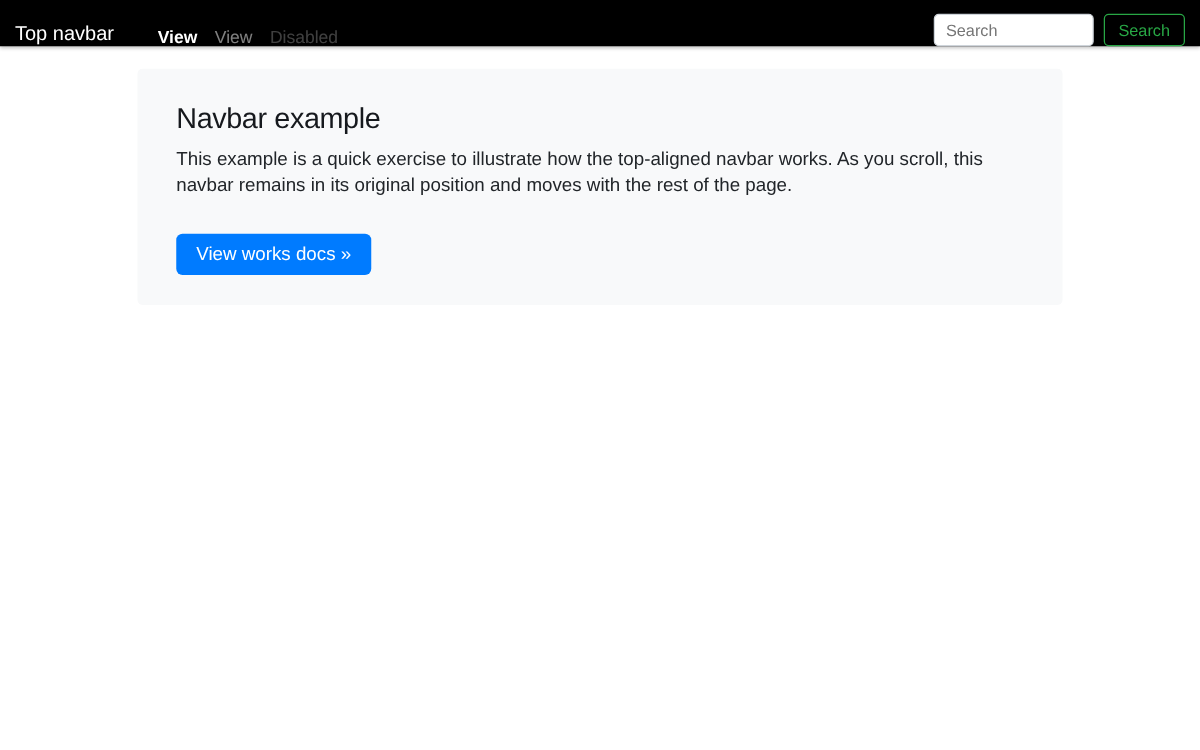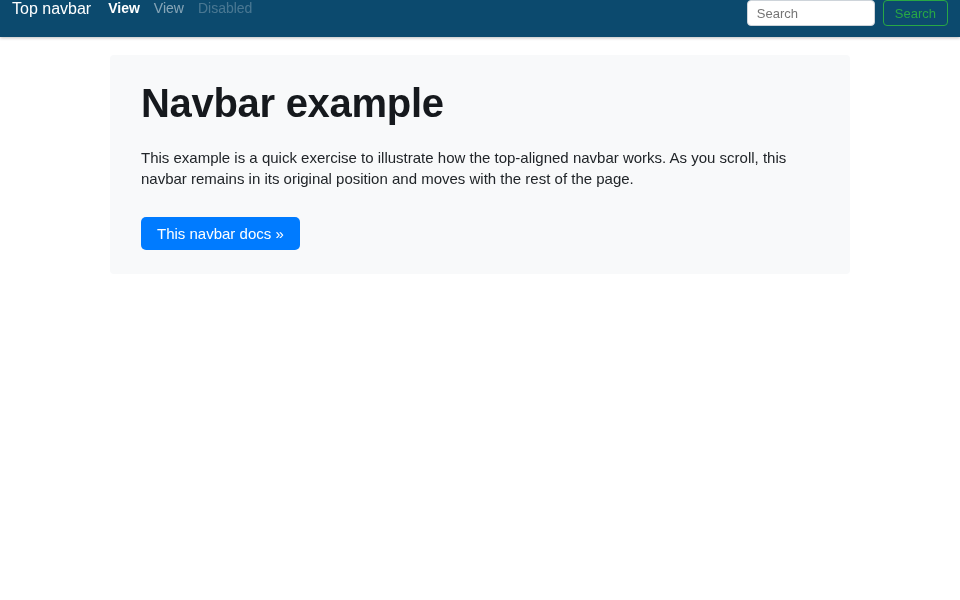--- a/index.html
+++ b/index.html
@@ -7,27 +7,28 @@
     width: 960px;
     height: 600px;
     background: #ffffff;
     font-family: "Liberation Sans", sans-serif;
     overflow: hidden;
   }
 
   
   .navbar {
     height: 37px;
-    background: #0c4a6e;
+    background: #000000;
     display: flex;
-    align-items: flex-start;
+    align-items: flex-end;
     padding: 0 12px;
     box-shadow: 0 1px 3px rgba(0,0,0,0.25);
     position: relative;
     z-index: 2;
+    gap: 18px;
   }
   .navbar-brand {
     color: #ffffff;
     font-size: 16px;
     margin-right: 17px;
     text-decoration: none;
     white-space: nowrap;
     cursor: pointer;
   }
   .navbar-nav {
@@ -79,25 +80,25 @@
     padding-top: 18px;
   }
   .jumbotron {
     width: 740px;
     margin: 0 auto;
     background: #f8f9fa;
     border-radius: 4px;
     padding: 26px 31px 24px 31px;
   }
   .jumbotron h1 {
-    font-size: 40px;
-    font-weight: 700;
+    font-size: 23px;
+    font-weight: 400;
     color: #16191d;
     letter-spacing: -0.3px;
-    margin-bottom: 21px;
+    margin-bottom: 9px;
   }
   .jumbotron p {
     font-size: 15px;
     line-height: 21px;
     color: #212529;
     margin-bottom: 28px;
     max-width: 690px;
   }
   .cta-button {
     display: inline-block;
@@ -130,15 +131,15 @@
   <div class="search-form">
     <input class="search-input" type="text" placeholder="Search" style="">
     <button class="search-button">Search</button>
   </div>
 </nav>
 
 <main class="main">
   <section class="jumbotron">
     <h1>Navbar example</h1>
     <p>This example is a quick exercise to illustrate how the top-aligned navbar works. As you scroll, this navbar remains in its original position and moves with the rest of the page.</p>
-    <button class="cta-button">This navbar docs »</button>
+    <button class="cta-button">View works docs »</button>
   </section>
 </main>
 
 </body></html>

